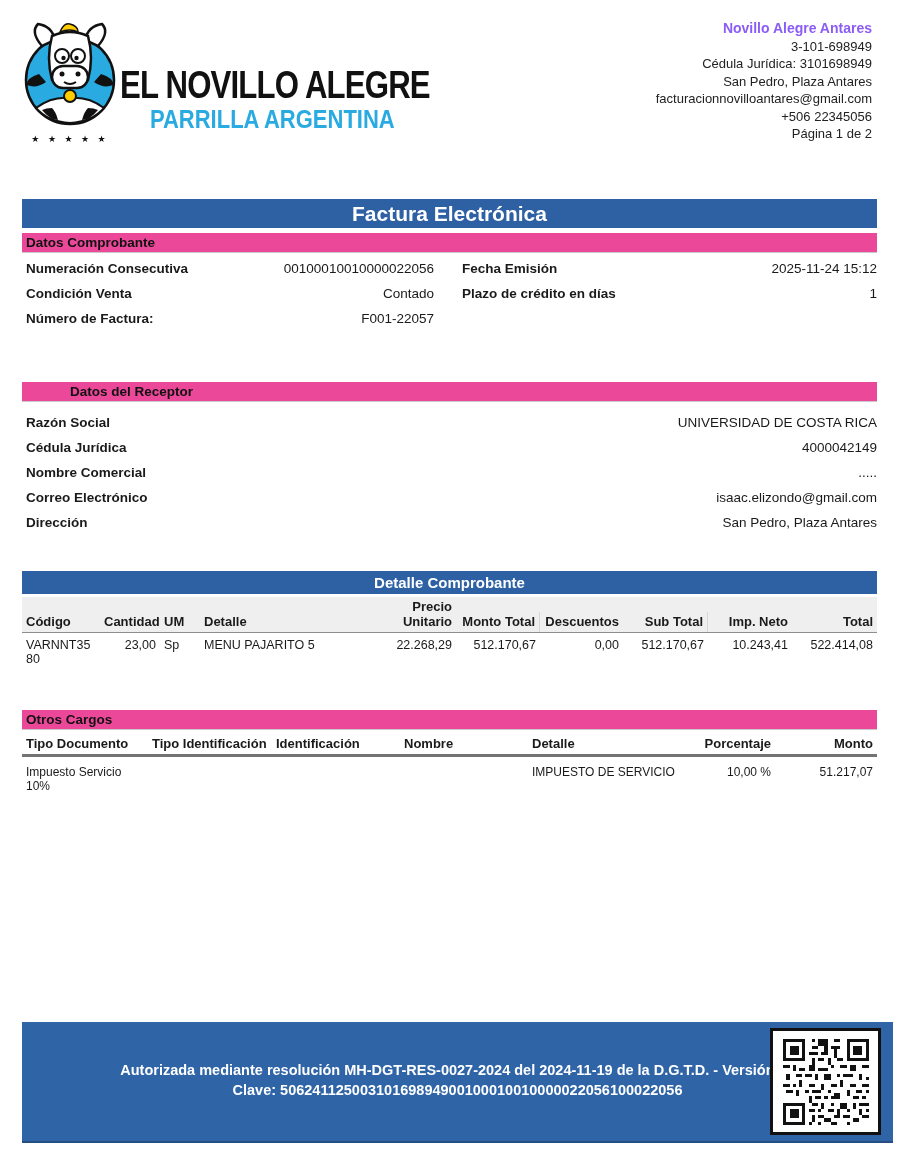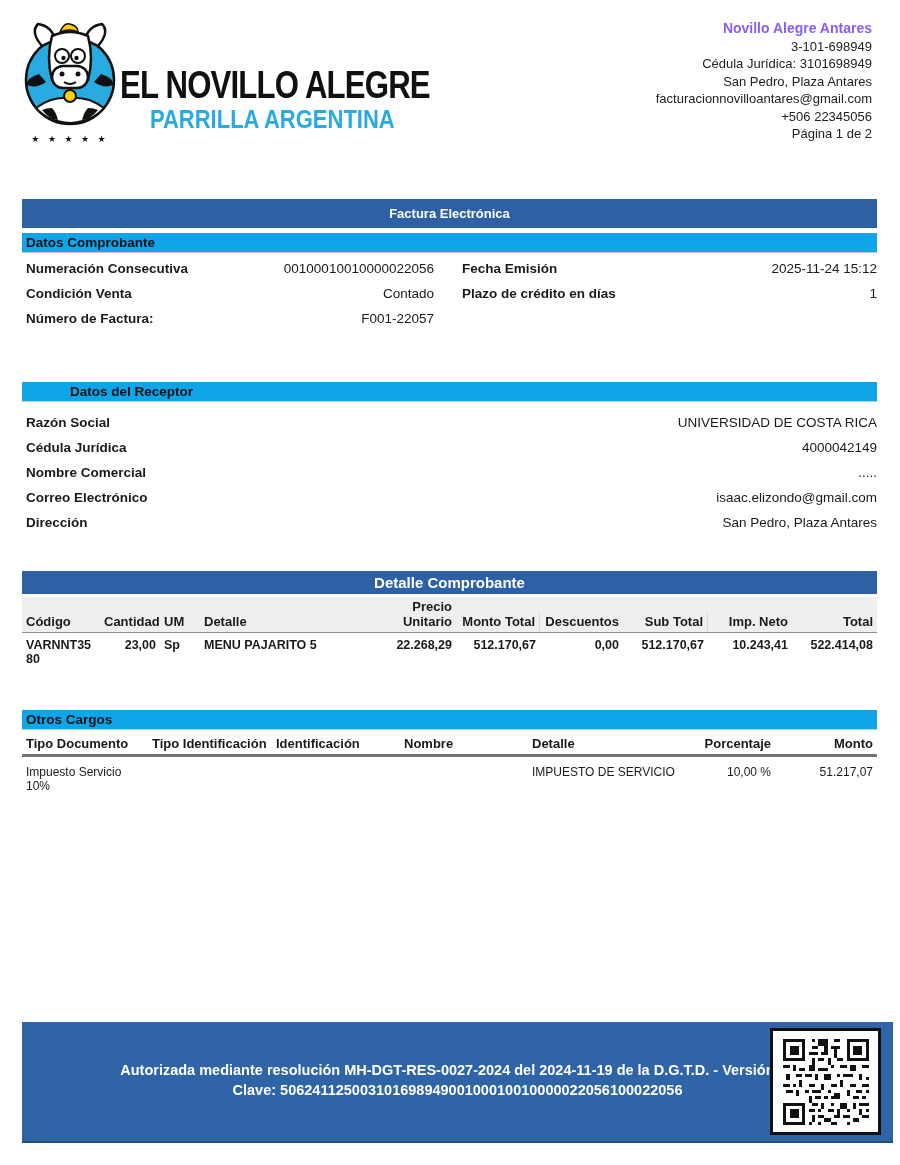--- a/index.html
+++ b/index.html
@@ -15,36 +15,36 @@
   .logo-text { padding-top:46px; }
   .logo-title { font-size:38px; font-weight:900; letter-spacing:-1px; color:#111; line-height:1;
                 transform:scaleX(.82); transform-origin:left; white-space:nowrap; }
   .logo-subtitle { font-size:25px; font-weight:900; color:#29abe2; line-height:1; margin-top:3px; padding-left:34px;
                 transform:scaleX(.88); transform-origin:left; white-space:nowrap; }
   .company-info { text-align:right; font-size:13px; line-height:17.5px; color:#222; }
   .company-info .co-name { font-size:14px; font-weight:700; color:#8b5cf6; }
 
   
   .blue-bar { position:absolute; left:22px; width:855px; background:#2e61a4; color:#fff; font-weight:700; text-align:center; }
-  .section-bar { position:absolute; left:22px; width:855px; height:20px; background:#0ea5e9; border-bottom:1px solid #c9c9c9;
+  .section-bar { position:absolute; left:22px; width:855px; height:20px; background:#ec4899; border-bottom:1px solid #c9c9c9;
                  font-weight:700; font-size:13.5px; line-height:20px; padding-left:4px; color:#111; }
 
   
   .kv-area { position:absolute; left:22px; width:855px; }
   .kv-row { display:flex; height:25px; align-items:center; }
   .kv-half { display:flex; width:412px; align-items:center; justify-content:space-between; }
   .kv-half.right-half { margin-left:24px; width:419px; }
   .kv-label { font-weight:700; font-size:13.5px; padding-left:4px; white-space:nowrap; }
   .kv-value { font-size:13.5px; text-align:right; white-space:nowrap; }
   .kv-full { display:flex; width:100%; align-items:center; justify-content:space-between; }
 
   
   .det-header { position:absolute; left:22px; top:597px; width:855px; height:36px; background:#efefef;
                 border-bottom:1px solid #8e8e8e; display:flex; align-items:flex-end; }
-  .det-row { position:absolute; left:22px; top:636px; width:855px; display:flex; align-items:flex-start;font-weight:bold; }
+  .det-row { position:absolute; left:22px; top:636px; width:855px; display:flex; align-items:flex-start; }
   .cell { padding:2px 4px; font-size:12.5px; }
   .det-header .cell { font-weight:700; font-size:13px; line-height:15px; padding-bottom:3px; }
   .c-r { text-align:right; }
   .w-codigo{width:78px;} .w-cant{width:60px;} .w-um{width:40px;} .w-det{width:175px;}
   .w-pu{width:81px;} .w-mt{width:84px;} .w-desc{width:83px;} .w-st{width:85px;} .w-in{width:84px;} .w-tot{width:85px;}
   .sep-r { border-right:1px solid #d8d8d8; }
   .code-cell { word-break:break-all; line-height:14px; }
 
   
   .oc-header { position:absolute; left:22px; top:735px; width:855px; height:22px; border-bottom:3px solid #737373;
@@ -103,21 +103,21 @@
       <div class="co-name">Novillo Alegre Antares</div>
       <div>3-101-698949</div>
       <div>Cédula Jurídica: 3101698949</div>
       <div>San Pedro, Plaza Antares</div>
       <div>facturacionnovilloantares@gmail.com</div>
       <div>+506 22345056</div>
       <div>Página 1 de 2</div>
     </div>
   </div>
 
-  <div class="blue-bar" style="top:199px; height:29px; font-size:13px; line-height:29px;">Factura Electrónica</div>
+  <div class="blue-bar" style="top:199px; height:29px; font-size:21px; line-height:29px;">Factura Electrónica</div>
 
   <div class="section-bar" style="top:233px;">Datos Comprobante</div>
 
   <div class="kv-area" style="top:256px;">
     <div class="kv-row">
       <div class="kv-half">
         <span class="kv-label">Numeración Consecutiva</span>
         <span class="kv-value">00100010010000022056</span>
       </div>
       <div class="kv-half right-half">

